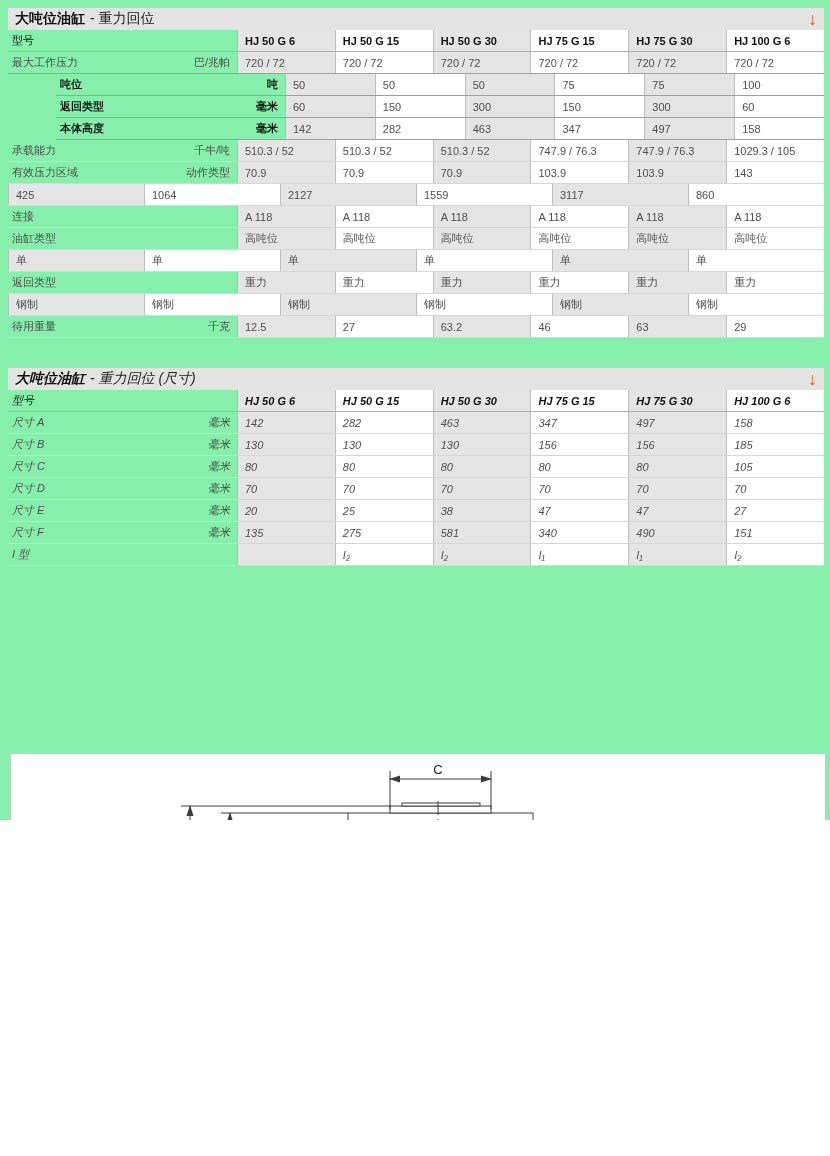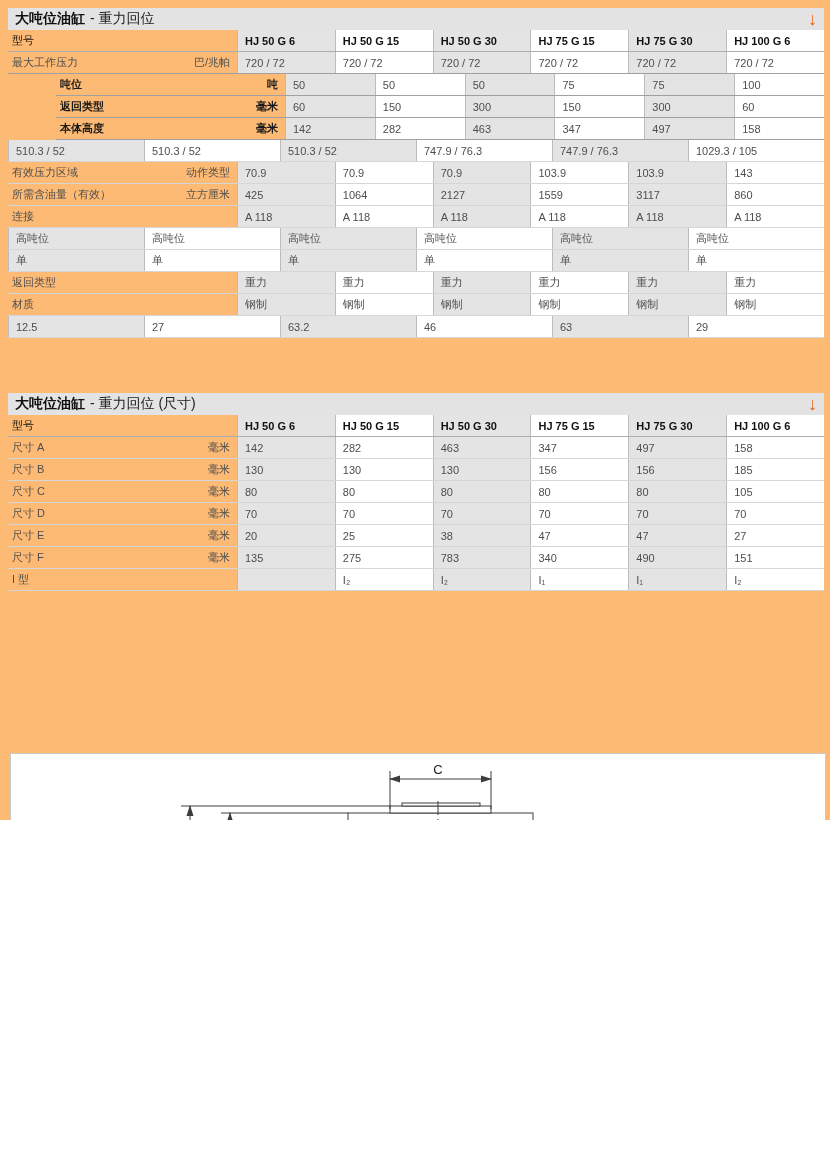--- a/index.html
+++ b/index.html
@@ -1,19 +1,19 @@
 <!DOCTYPE html>
 <html><head>
 <meta charset="utf-8">
 <style>
   html,body{margin:0;padding:0;background:#fff;}
-  #page{position:relative;width:830px;height:820px;background:#fdba74;overflow:hidden;
+  #page{position:relative;width:830px;height:820px;background:#86efac;overflow:hidden;
         font-family:"Liberation Sans","DejaVu Sans",sans-serif;}
   .section{position:absolute;left:8px;width:816px;}
-  #s1{top:8px;} #s2{top:393px;}
+  #s1{top:8px;} #s2{top:368px;font-style:italic;}
   .titlebar{height:22px;background:#e3e3e3;display:flex;align-items:center;
             justify-content:space-between;padding:0 7px;box-sizing:border-box;}
   .title{font-size:14px;color:#111;white-space:nowrap;}
   .title .main{font-weight:bold;}
   .title .sub{font-weight:normal;margin-left:5px;color:#222;}
   .dl-arrow{color:#e8611c;font-size:18px;font-weight:bold;line-height:1;cursor:pointer;}
   .tr{display:flex;height:22px;border-bottom:1px solid #d6d6d6;font-size:11px;color:#4e4e4e;box-sizing:border-box;}
   .tr.thead{color:#111;border-bottom-color:#adadad;}
   .tr.thead .td{font-weight:bold;}
   .tr.bold{border-bottom-color:#a0a0a0;margin-left:48px;}
@@ -98,64 +98,68 @@
             <span class="unit">毫米</span>
           </div>
           <div class="td c0">142</div>
           <div class="td c1">282</div>
           <div class="td c0">463</div>
           <div class="td c1">347</div>
           <div class="td c0">497</div>
           <div class="td c1">158</div>
         </div>
         <div class="tr">
+          <div class="tl">
+            <span class="lbl">承载能力</span>
+            <span class="unit">千牛/吨</span>
+          </div>
           <div class="td c0">510.3 / 52</div>
           <div class="td c1">510.3 / 52</div>
           <div class="td c0">510.3 / 52</div>
           <div class="td c1">747.9 / 76.3</div>
           <div class="td c0">747.9 / 76.3</div>
           <div class="td c1">1029.3 / 105</div>
         </div>
         <div class="tr">
           <div class="tl">
             <span class="lbl">有效压力区域</span>
             <span class="unit">动作类型</span>
           </div>
           <div class="td c0">70.9</div>
           <div class="td c1">70.9</div>
           <div class="td c0">70.9</div>
           <div class="td c1">103.9</div>
           <div class="td c0">103.9</div>
           <div class="td c1">143</div>
         </div>
         <div class="tr">
-          <div class="tl">
-            <span class="lbl">所需含油量（有效）</span>
-            <span class="unit">立方厘米</span>
-          </div>
           <div class="td c0">425</div>
           <div class="td c1">1064</div>
           <div class="td c0">2127</div>
           <div class="td c1">1559</div>
           <div class="td c0">3117</div>
           <div class="td c1">860</div>
         </div>
         <div class="tr">
           <div class="tl">
             <span class="lbl">连接</span>
             <span class="unit"></span>
           </div>
           <div class="td c0">A 118</div>
           <div class="td c1">A 118</div>
           <div class="td c0">A 118</div>
           <div class="td c1">A 118</div>
           <div class="td c0">A 118</div>
           <div class="td c1">A 118</div>
         </div>
         <div class="tr">
+          <div class="tl">
+            <span class="lbl">油缸类型</span>
+            <span class="unit"></span>
+          </div>
           <div class="td c0">高吨位</div>
           <div class="td c1">高吨位</div>
           <div class="td c0">高吨位</div>
           <div class="td c1">高吨位</div>
           <div class="td c0">高吨位</div>
           <div class="td c1">高吨位</div>
         </div>
         <div class="tr">
           <div class="td c0">单</div>
           <div class="td c1">单</div>
@@ -170,32 +174,32 @@
             <span class="unit"></span>
           </div>
           <div class="td c0">重力</div>
           <div class="td c1">重力</div>
           <div class="td c0">重力</div>
           <div class="td c1">重力</div>
           <div class="td c0">重力</div>
           <div class="td c1">重力</div>
         </div>
         <div class="tr">
-          <div class="tl">
-            <span class="lbl">材质</span>
-            <span class="unit"></span>
-          </div>
           <div class="td c0">钢制</div>
           <div class="td c1">钢制</div>
           <div class="td c0">钢制</div>
           <div class="td c1">钢制</div>
           <div class="td c0">钢制</div>
           <div class="td c1">钢制</div>
         </div>
         <div class="tr">
+          <div class="tl">
+            <span class="lbl">待用重量</span>
+            <span class="unit">千克</span>
+          </div>
           <div class="td c0">12.5</div>
           <div class="td c1">27</div>
           <div class="td c0">63.2</div>
           <div class="td c1">46</div>
           <div class="td c0">63</div>
           <div class="td c1">29</div>
         </div>
       </div>
   </div>
 
@@ -279,21 +283,21 @@
           <div class="td c0">47</div>
           <div class="td c1">27</div>
         </div>
         <div class="tr">
           <div class="tl">
             <span class="lbl">尺寸 F</span>
             <span class="unit">毫米</span>
           </div>
           <div class="td c0">135</div>
           <div class="td c1">275</div>
-          <div class="td c0">783</div>
+          <div class="td c0">581</div>
           <div class="td c1">340</div>
           <div class="td c0">490</div>
           <div class="td c1">151</div>
         </div>
         <div class="tr">
           <div class="tl">
             <span class="lbl">I 型</span>
             <span class="unit"></span>
           </div>
           <div class="td c0"></div>

